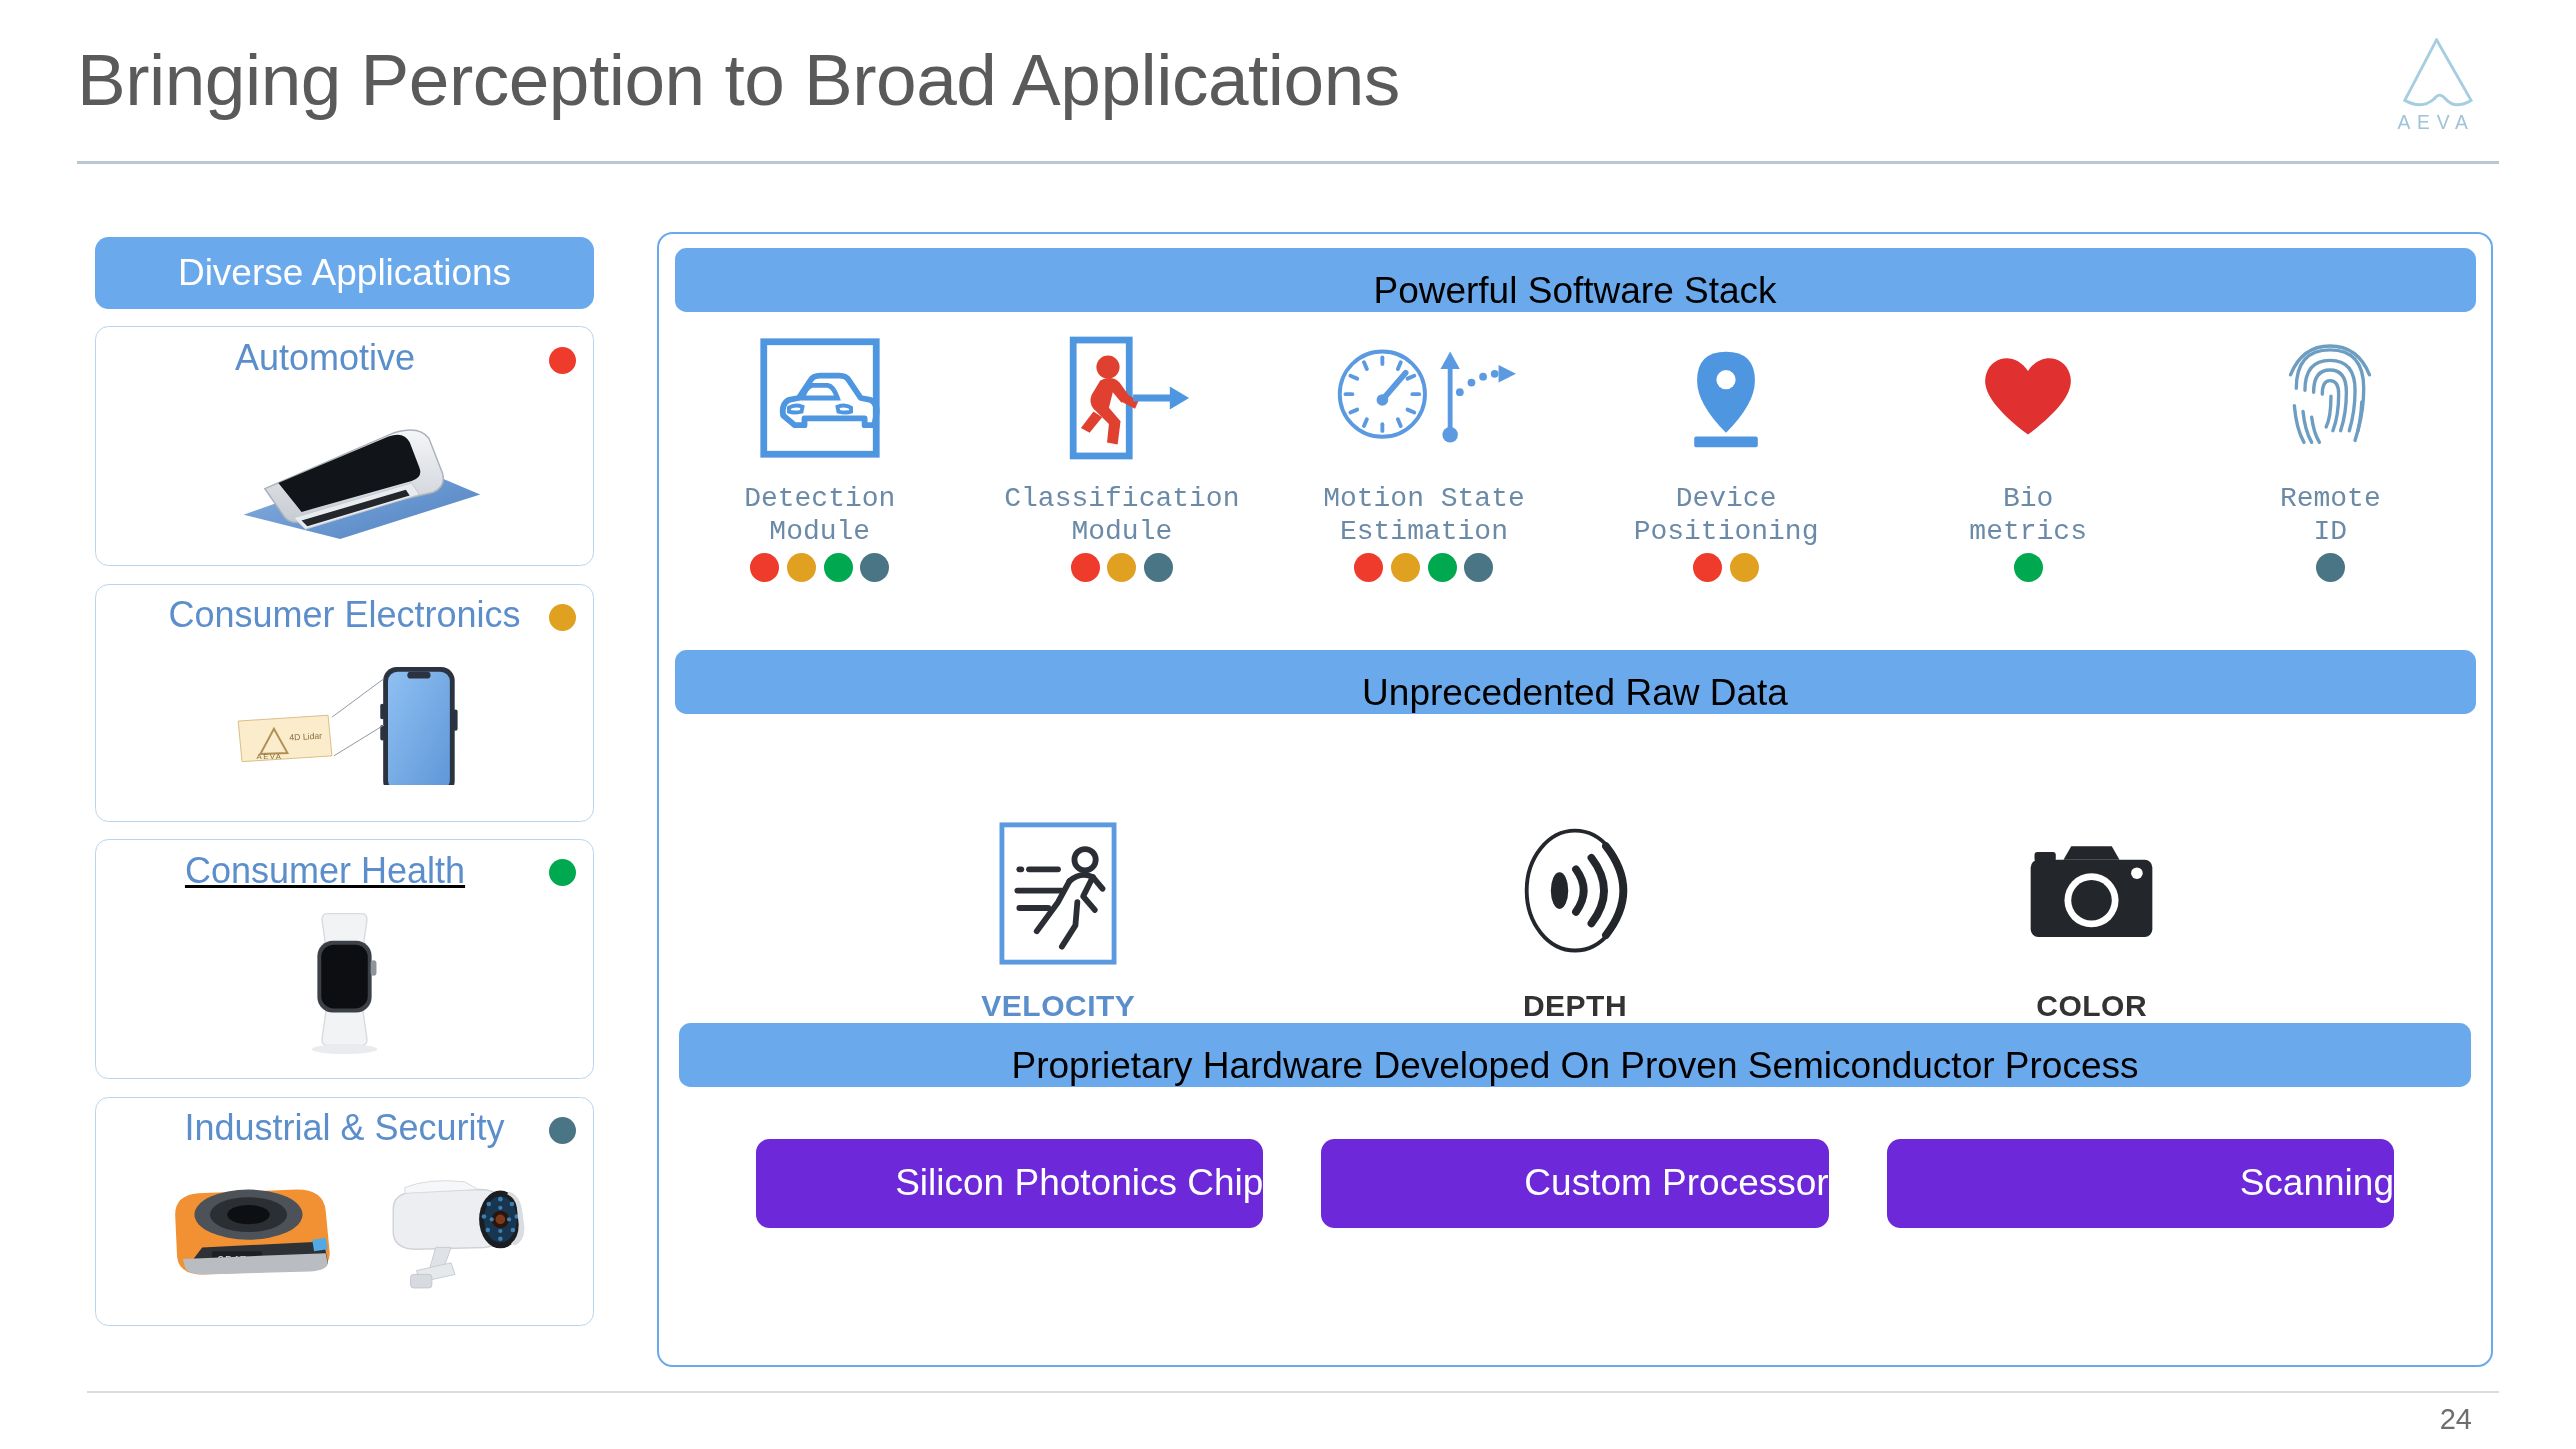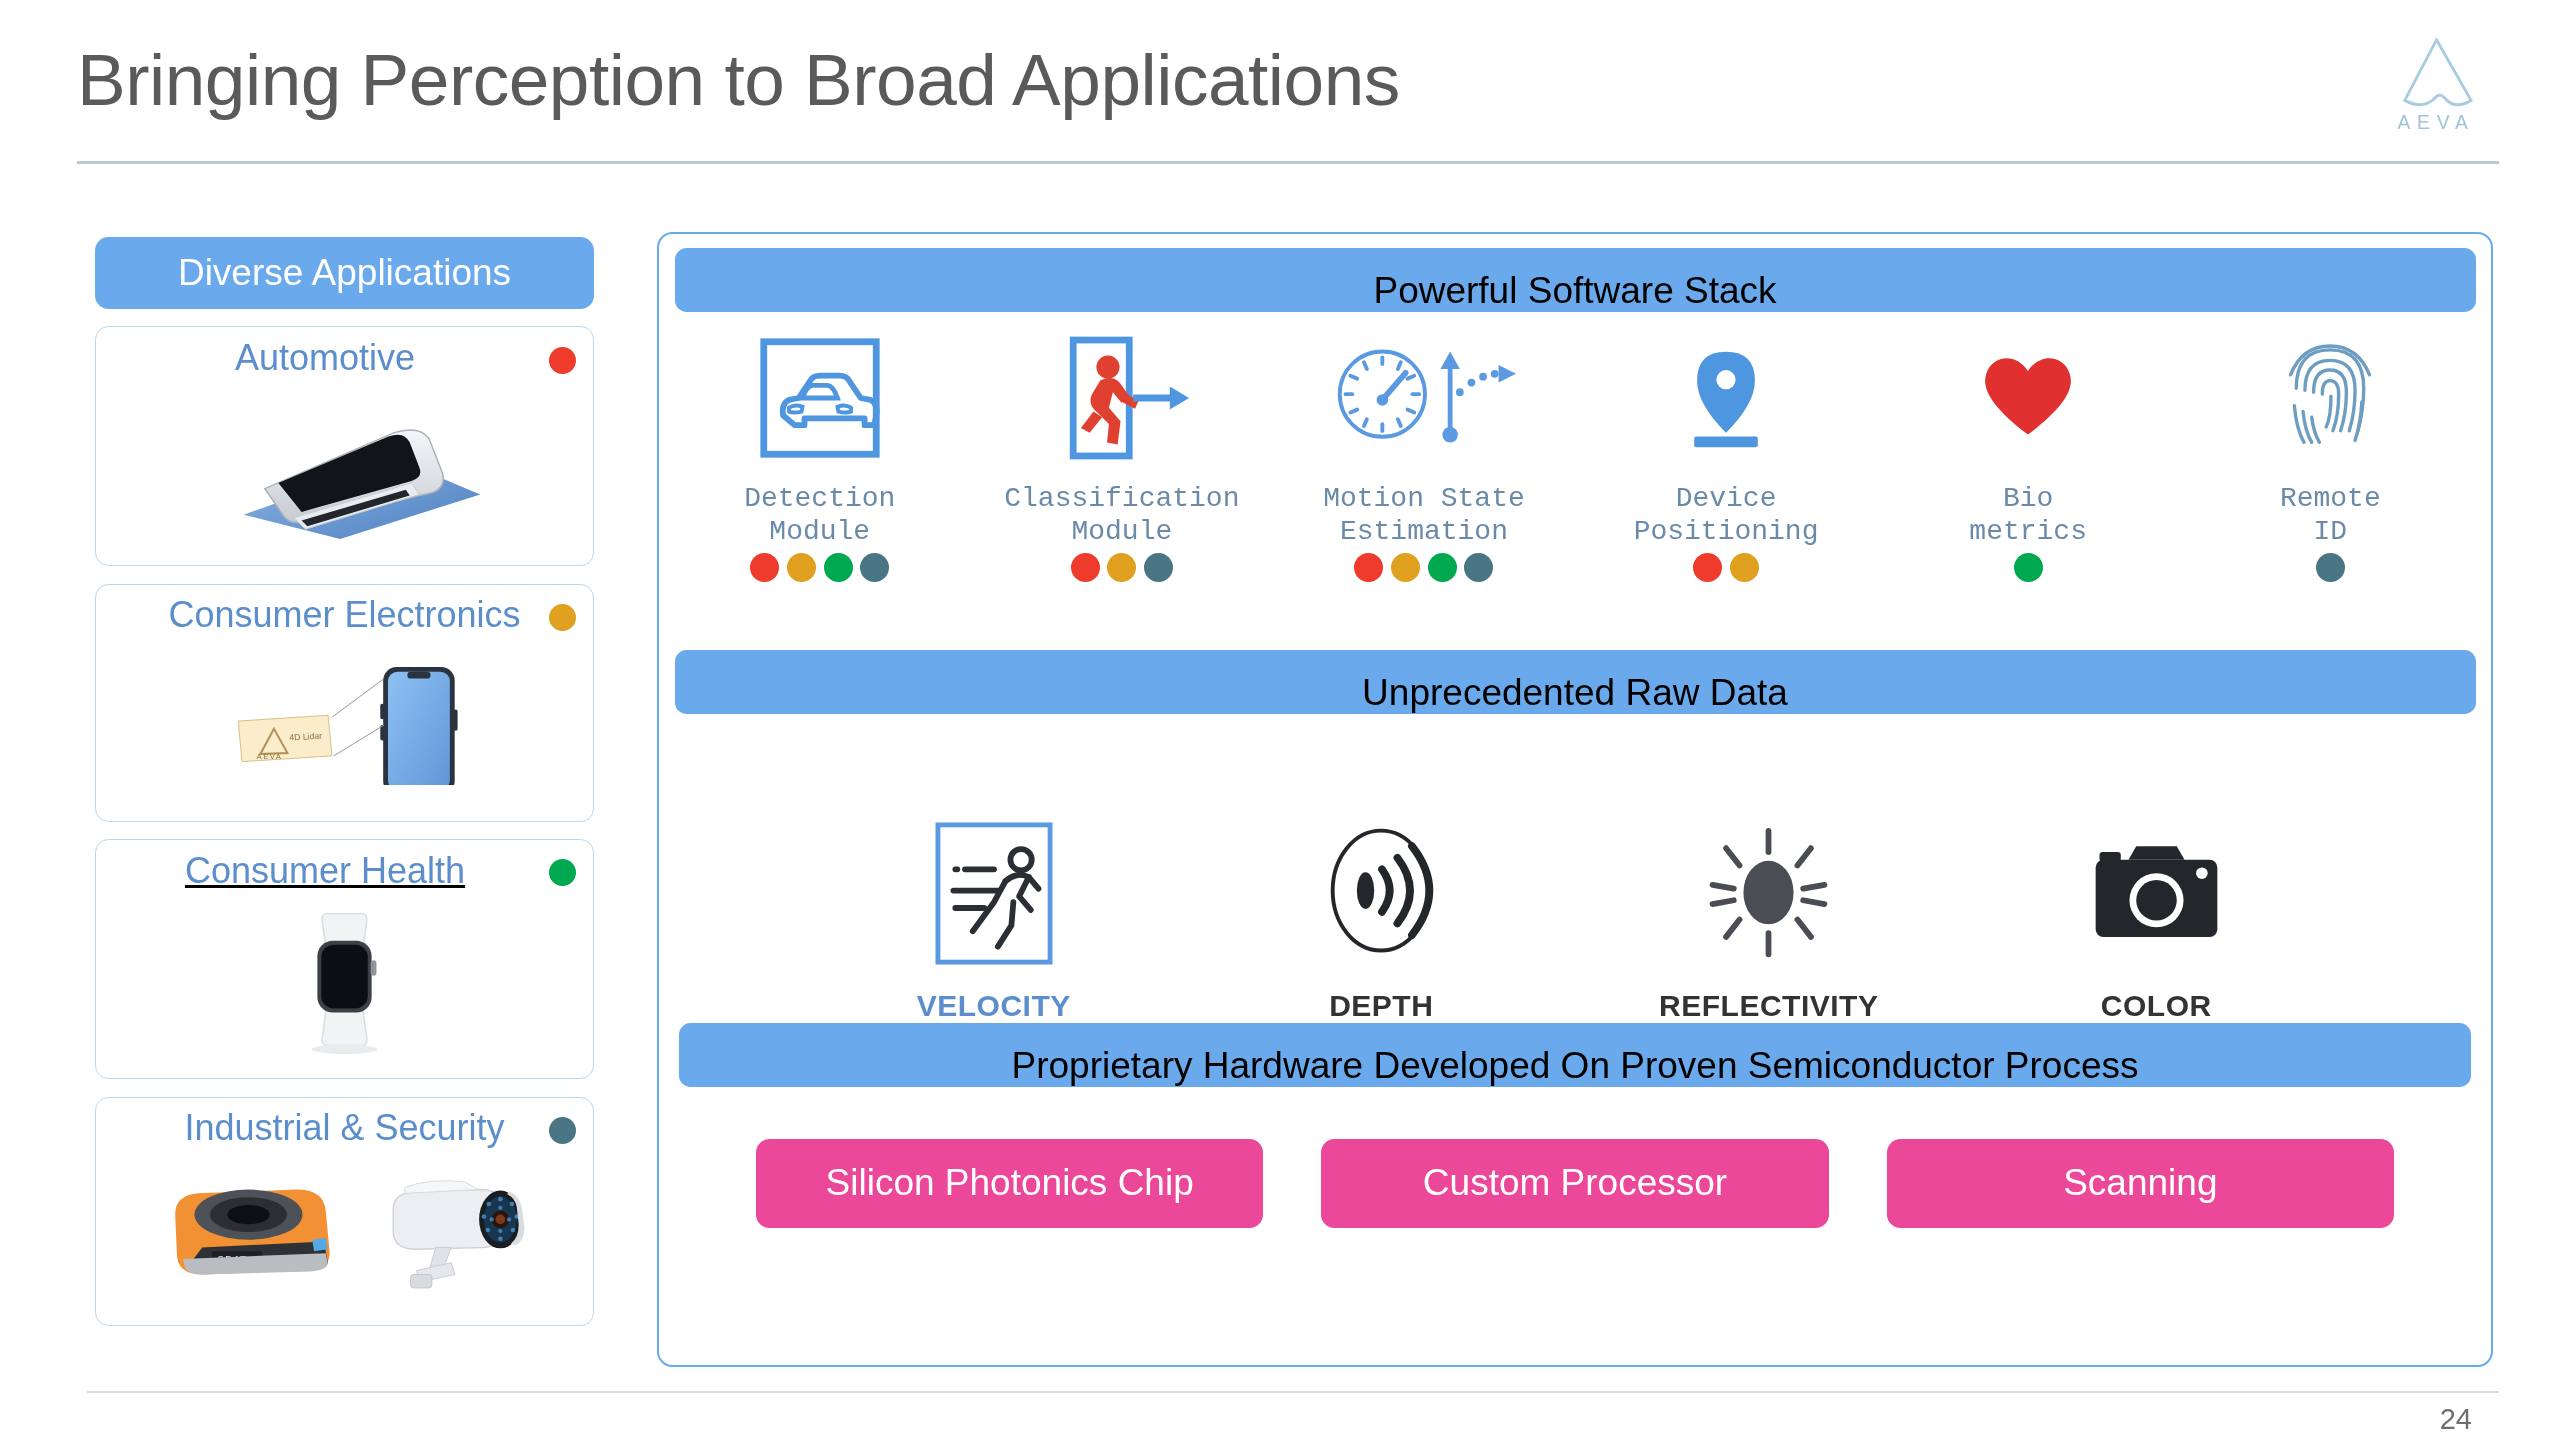--- a/index.html
+++ b/index.html
@@ -88,23 +88,23 @@
                  padding: 34px 145px 0 145px; }
   .raw-item { flex: 1; display: flex; flex-direction: column; align-items: center; }
   .raw-icon { height: 155px; display: flex; align-items: center; justify-content: center; }
   .raw-label { font-size: 30px; font-weight: bold; letter-spacing: 0.5px;
                margin-top: 17.4px; color: #333; }
   .raw-label.accent { color: #5b8ecb; }
 
   .hw-section { height: 193px; display: flex; align-items: center;
                 justify-content: center; gap: 58px; padding: 0 97px; }
   .hw-btn {
-    flex: 1; height: 89px; border-radius: 13.5px; background: #ec4899;
+    flex: 1; height: 89px; border-radius: 13.5px; background: #6d28d9;
     color: #fff; font-size: 37px;
-    display: flex; align-items: center; justify-content: center;
+    display: flex; align-items: center; justify-content: flex-end;
   }
 
   
   .footer-rule { position: absolute; left: 87px; right: 77px; bottom: 56px;
                  height: 1.9px; background: #dcdcdc; }
   .page-num { position: absolute; right: 104px; bottom: 13.5px;
               font-size: 29px; color: #6e6e6e; }
 </style>
 </head>
 <body>
@@ -443,40 +443,20 @@
             <ellipse cx="65" cy="72" rx="50" ry="62" fill="none" stroke="#23262b" stroke-width="4"></ellipse>
             <ellipse cx="49" cy="72" rx="9" ry="19" fill="#23262b"></ellipse>
             <path d="M66 50 q16 22 0 44" fill="none" stroke="#23262b" stroke-width="8" stroke-linecap="round"></path>
             <path d="M82 38 q26 34 0 68" fill="none" stroke="#23262b" stroke-width="8" stroke-linecap="round"></path>
             <path d="M97 26 q36 46 0 92" fill="none" stroke="#23262b" stroke-width="8" stroke-linecap="round"></path>
           </svg>
         </div>
         <div class="raw-label">DEPTH</div>
       </div>
 
-      <div class="raw-item">
-        <div class="raw-icon">
-          <svg width="135" height="145" viewBox="0 0 140 150">
-            <ellipse cx="70" cy="74" rx="26" ry="33" fill="#4a4e54"></ellipse>
-            <g stroke="#4a4e54" stroke-width="6" stroke-linecap="round">
-              <line x1="70" y1="10" x2="70" y2="32"></line>
-              <line x1="70" y1="116" x2="70" y2="138"></line>
-              <line x1="26" y1="28" x2="40" y2="46"></line>
-              <line x1="100" y1="102" x2="114" y2="120"></line>
-              <line x1="114" y1="28" x2="100" y2="46"></line>
-              <line x1="40" y1="102" x2="26" y2="120"></line>
-              <line x1="12" y1="66" x2="34" y2="70"></line>
-              <line x1="106" y1="70" x2="128" y2="66"></line>
-              <line x1="12" y1="86" x2="34" y2="82"></line>
-              <line x1="106" y1="82" x2="128" y2="86"></line>
-            </g>
-          </svg>
-        </div>
-        <div class="raw-label">REFLECTIVITY</div>
-      </div>
 
       <div class="raw-item">
         <div class="raw-icon">
           <svg width="141" height="145" viewBox="0 0 146 150">
             <rect x="10" y="40" width="126" height="80" rx="8" fill="#23262b"></rect>
             <path d="M44 40 l8 -14 h42 l8 14 Z" fill="#23262b"></path>
             <rect x="14" y="32" width="22" height="10" rx="3" fill="#23262b"></rect>
             <circle cx="73" cy="82" r="28" fill="#ffffff"></circle>
             <circle cx="73" cy="82" r="21" fill="#23262b"></circle>
             <circle cx="120" cy="54" r="6" fill="#ffffff"></circle>

